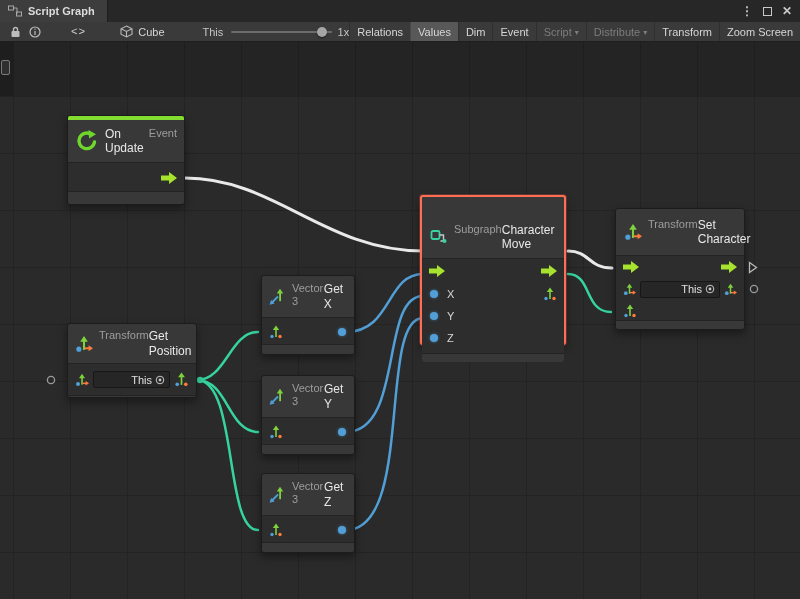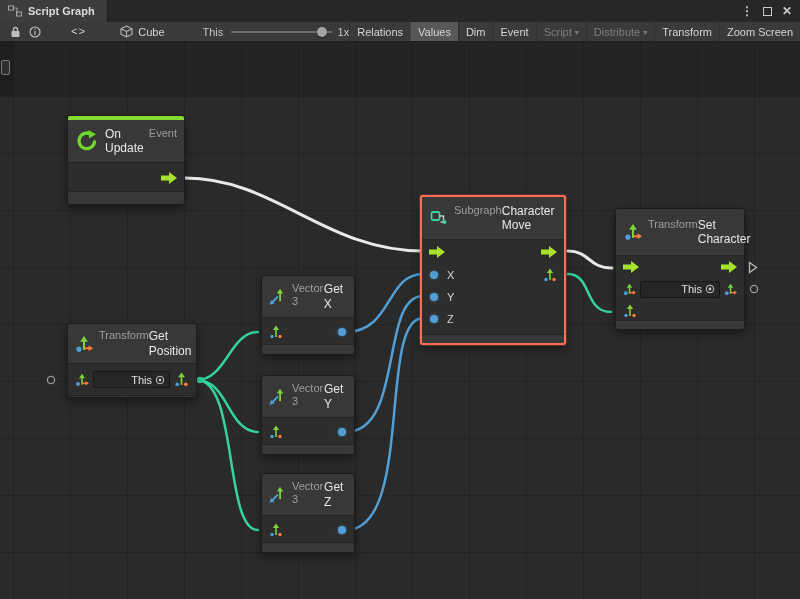--- a/index.html
+++ b/index.html
@@ -317,21 +317,21 @@
               <circle cx="3" cy="11.5" r="1.7" fill="#4f9fd8"></circle>
               <circle cx="11" cy="11.5" r="1.7" fill="#ff7b3d"></circle>
             </svg>
         </span>
         <span class="bluedot" style="right:8px;top:10px;"></span>
       </div>
       <div class="nfoot" style="height:9px;"></div>
     </div>
 
     <div class="node selected" style="left:420px;top:153px;width:146px;height:150px;">
-      <div class="nhead" style="padding:8px 8px;height:42px;">
+      <div class="nhead" style="padding:8px 8px;height:42px;margin-top:19px;">
         <span class="icn">
           <svg width="18" height="18" viewBox="0 0 18 18">
               <rect x="1.5" y="3" width="8" height="8" rx="1.5" fill="none" stroke="#37d3a0" stroke-width="1.8"></rect>
               <path d="M9.5,7 h4 v6 h-3" fill="none" stroke="#c2c8cc" stroke-width="1.4"></path>
               <circle cx="14.5" cy="13" r="2" fill="#37d3a0"></circle>
             </svg>
         </span>
         <span class="ntext">
           <span class="nsub">Subgraph</span>
           <span class="ntitle">Character Move</span>

